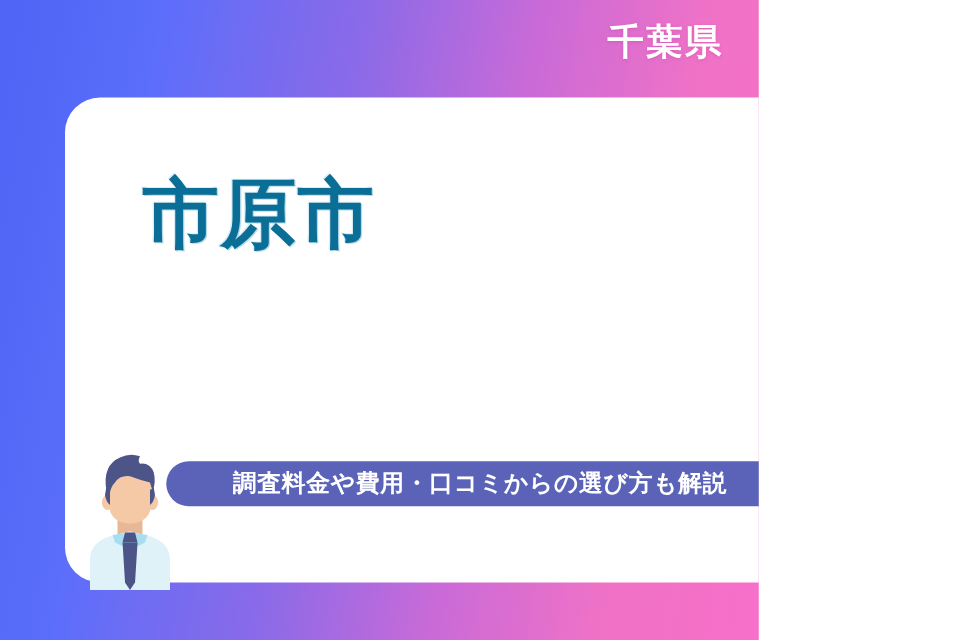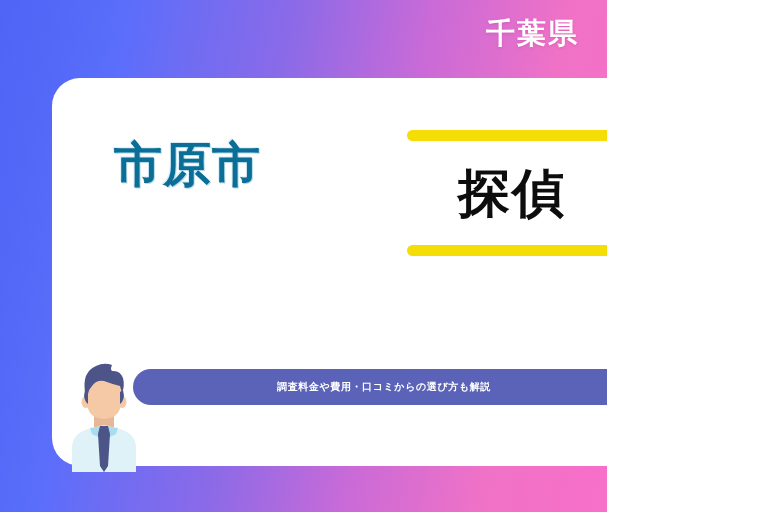--- a/index.html
+++ b/index.html
@@ -55,21 +55,21 @@
     left: 0;
     top: 52px;
     width: 664px;
     height: 130px;
   }
 
   .city-name {
     position: absolute;
     left: 62px;
     top: 8px;
-    font-size: 48px;
+    font-size: 61px;
     font-weight: 700;
     color: #0a6e96;
     letter-spacing: 1px;
     line-height: 1.12;
     white-space: nowrap;
     text-shadow: 1px 1px 0 rgba(120,190,215,0.55), -1px -1px 0 rgba(150,200,225,0.35);
   }
 
   
   .keyword-box {
@@ -129,21 +129,21 @@
     width: 502px;
     height: 36px;
     background: #5a63b8;
     border-radius: 18px;
     display: flex;
     align-items: center;
     justify-content: center;
   }
 
   .banner-text {
-    font-size: 10px;
+    font-size: 19px;
     font-weight: 700;
     color: #ffffff;
     letter-spacing: 0.6px;
     line-height: 1;
     white-space: nowrap;
   }
 
   
   .person {
     position: absolute;
@@ -170,25 +170,20 @@
 <div class="stage">
 
   <div class="prefecture">千葉県</div>
 
   <div class="card">
 
     <div class="headline">
 
       <div class="city-name">市原市</div>
 
-      <div class="keyword-box">
-        <div class="rule rule-top"></div>
-        <div class="keyword-text">探偵</div>
-        <div class="rule rule-bottom"></div>
-      </div>
 
     </div>
 
 
     <div class="banner">
       <span class="banner-text">調査料金や費用・口コミからの選び方も解説</span>
     </div>
 
   </div>
 

